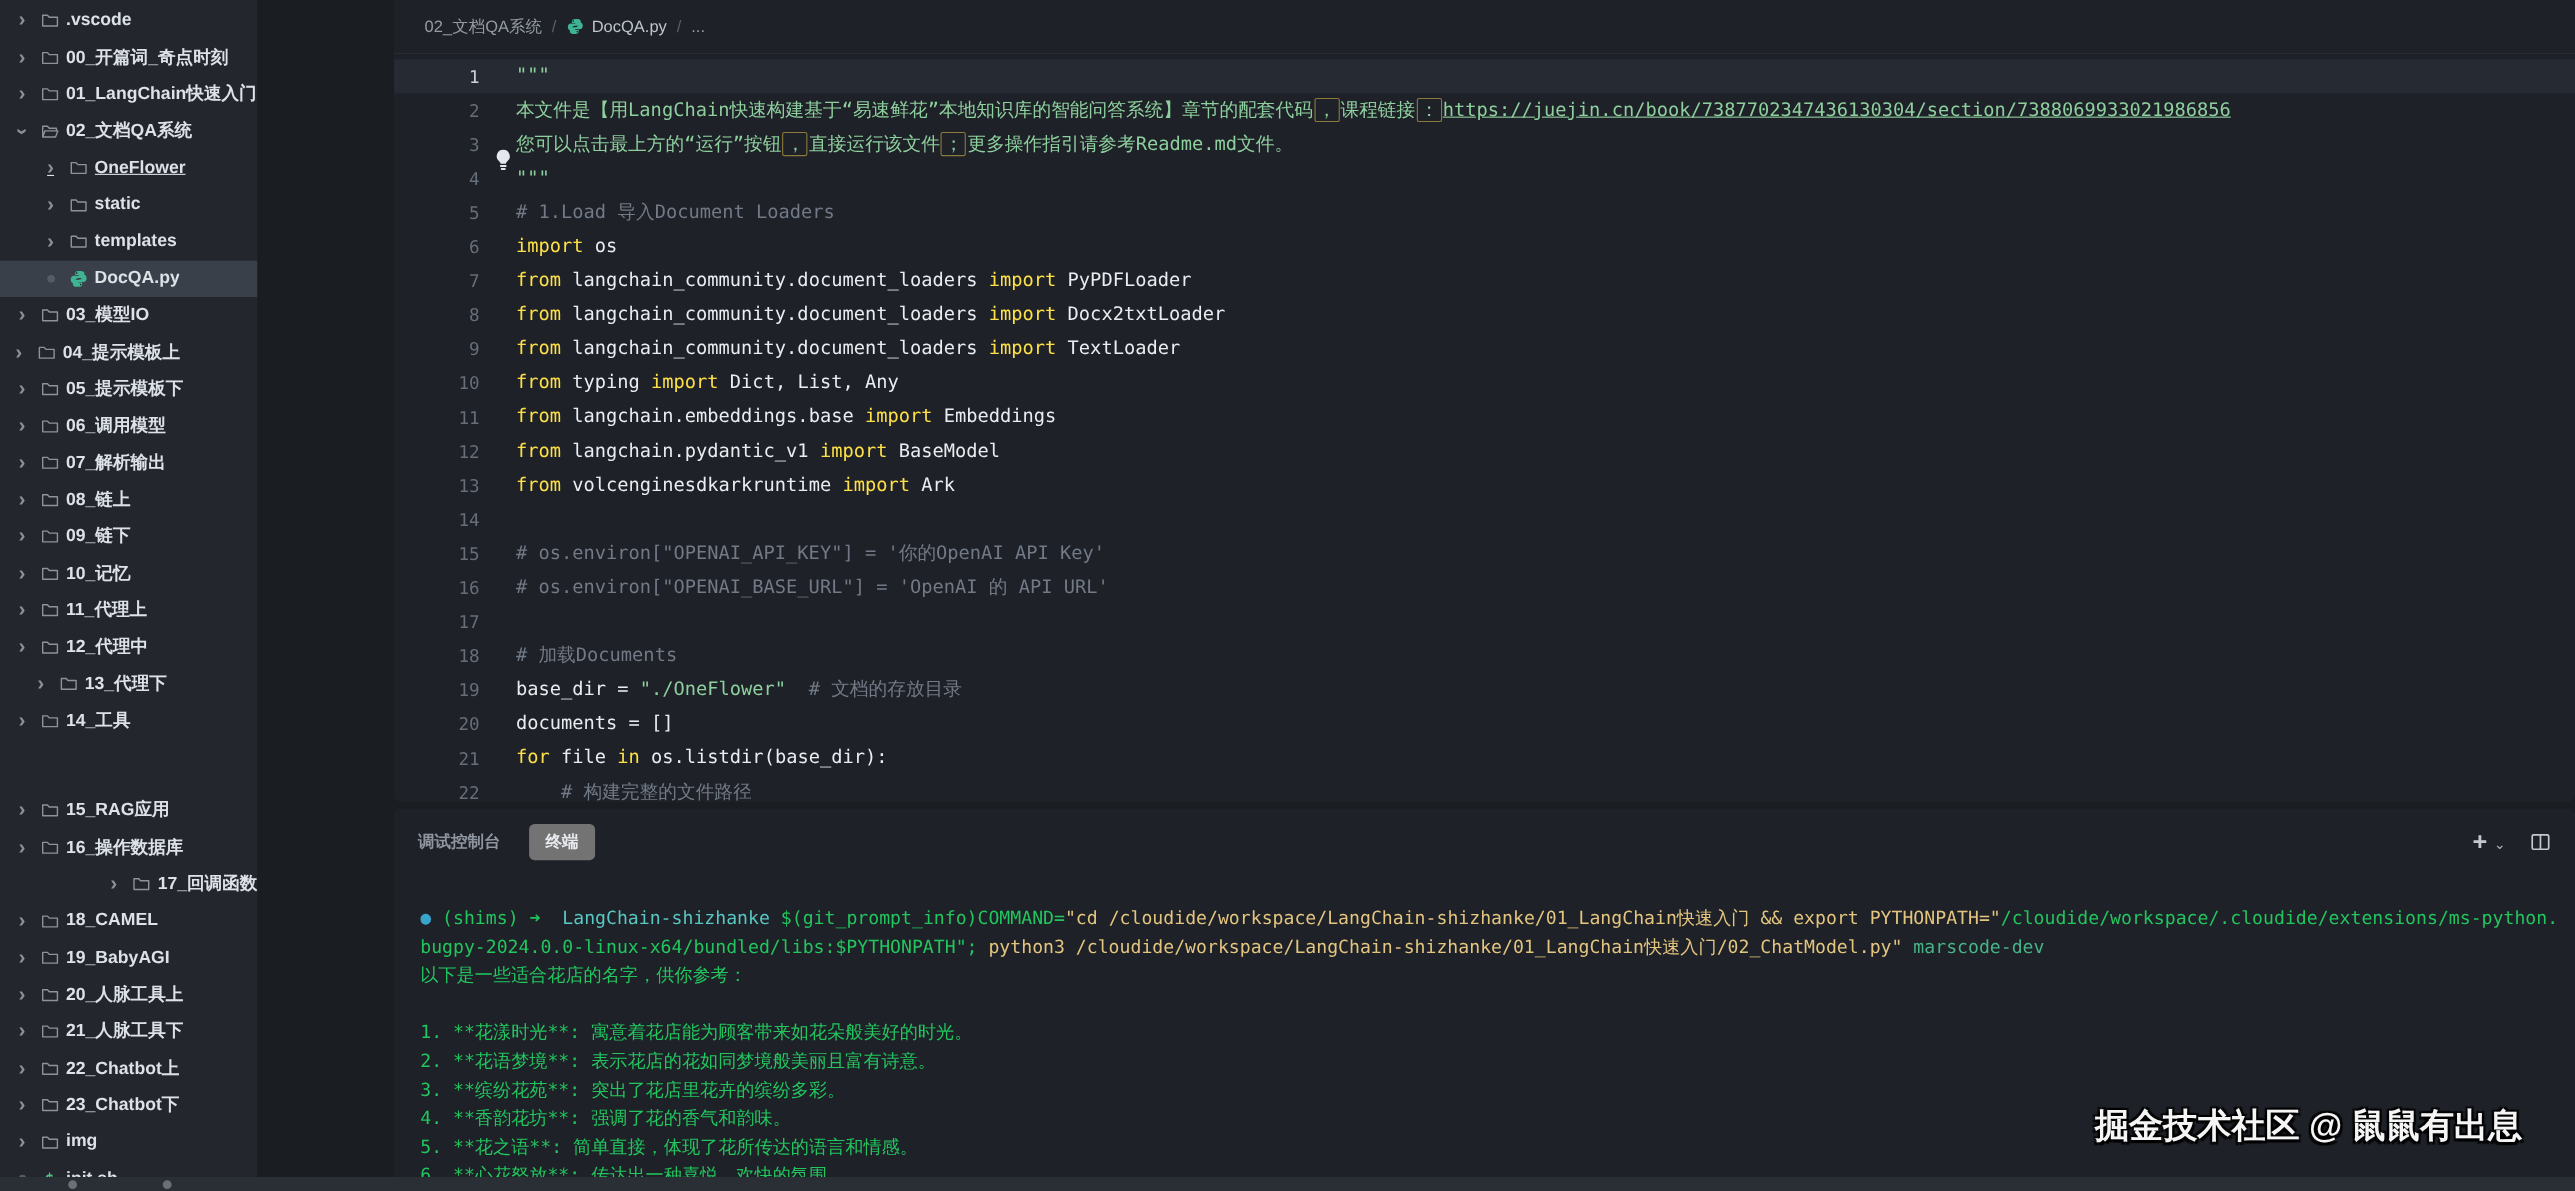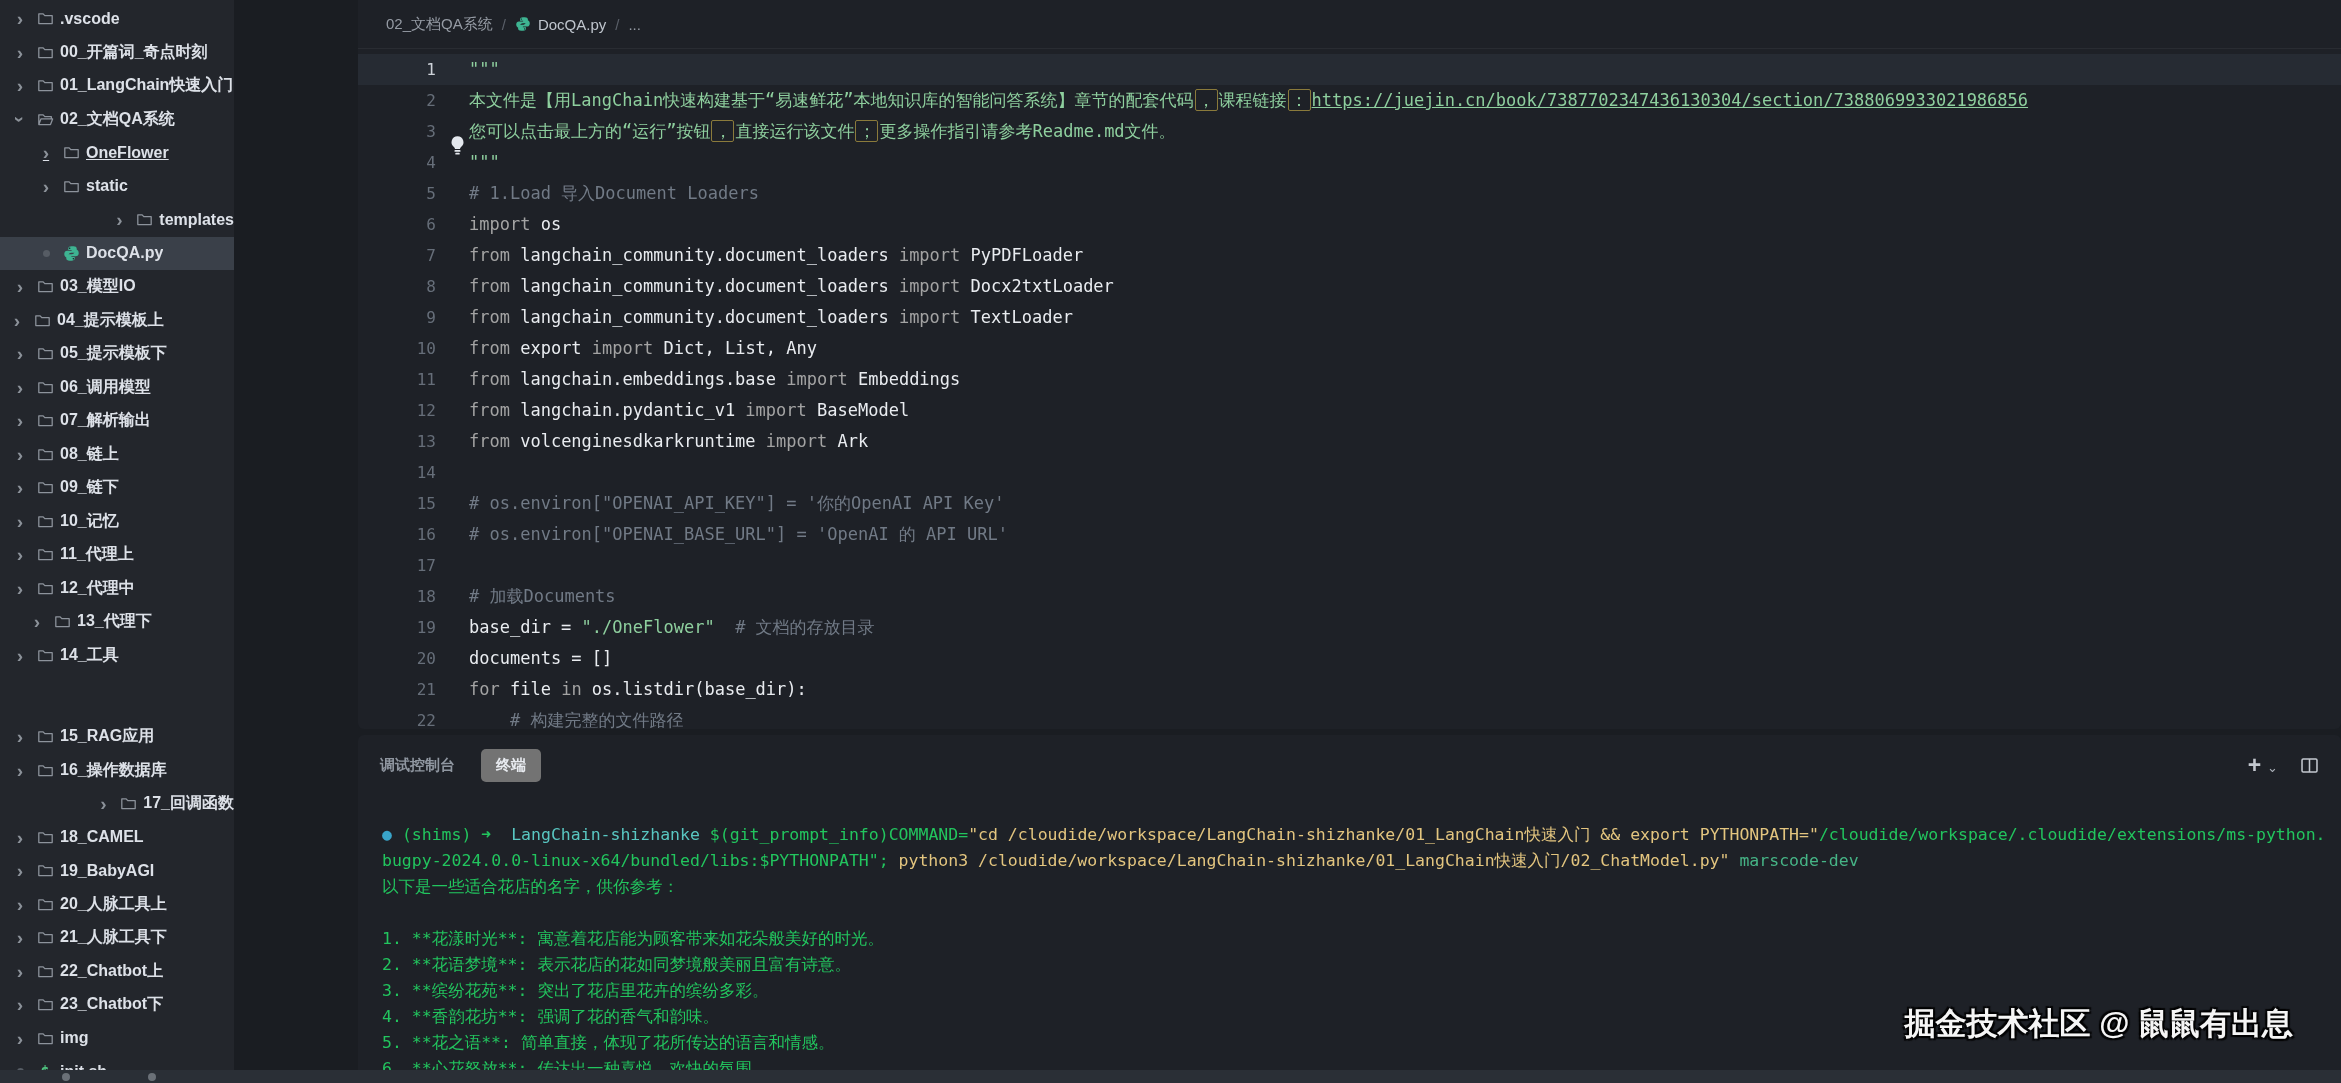--- a/index.html
+++ b/index.html
@@ -29,21 +29,21 @@
   #code-area{position:relative;padding-top:5px;font-family:"DejaVu Sans Mono",monospace;font-size:17px;}
   .code-row{display:flex;height:31px;line-height:31px;white-space:pre;}
   .code-row.active{background:#262b33;}
   .gutter{width:78px;flex:0 0 78px;text-align:right;color:#666e79;font-size:16px;}
   .code-row.active .gutter{color:#cdd2d9;}
   .ctext{margin-left:33px;}
   .t-str{color:#8ecf9e;}
   .t-url{color:#8ecf9e;text-decoration:underline;cursor:pointer;}
   .t-box{color:#8ecf9e;border:1px solid #8a7a3b;border-radius:2px;padding:0 2px;margin:0 1px;}
   .t-com{color:#717a86;}
-  .t-kw{color:#a3a3a3;}
+  .t-kw{color:#fde047;}
   .t-pln{color:#e9ecf0;}
   #lightbulb{position:absolute;left:90px;top:86px;width:19px;height:23px;z-index:3;}
 
   
   #panel{position:absolute;left:358px;top:735px;right:0;bottom:13px;background:#1e2127;border-radius:6px 6px 0 0;overflow:hidden;}
   #panel-header{height:60px;display:flex;align-items:center;padding:0 22px;}
   #tab-debug{color:#8f96a0;font-size:15px;font-weight:600;cursor:pointer;}
   #tab-term{margin-left:26px;background:#737373;color:#e8ebf0;font-size:15px;font-weight:700;padding:7px 15px;border-radius:5px;cursor:pointer;}
   #panel-actions{margin-left:auto;display:flex;align-items:center;gap:6px;color:#c3c8cf;}
   #plus-ic{font-size:23px;font-weight:bold;line-height:1;cursor:pointer;}
@@ -117,21 +117,21 @@
       </div>
       <div class="tree-row" style="padding-left: 34px;">
         <span class="slot chev"></span>
         <span class="icon-slot">
           <svg viewBox="0 0 16 16">
             <path fill="none" stroke="#8d939c" stroke-width="1.2" stroke-linejoin="round" d="M1.7 12.8V3.6h4.1l1.5 1.7h7v7.5z"></path>
           </svg>
         </span>
         <span class="tree-label">static</span>
       </div>
-      <div class="tree-row" style="padding-left: 34px; justify-content: flex-end;">
+      <div class="tree-row" style="padding-left: 34px;">
         <span class="slot chev"></span>
         <span class="icon-slot">
           <svg viewBox="0 0 16 16">
             <path fill="none" stroke="#8d939c" stroke-width="1.2" stroke-linejoin="round" d="M1.7 12.8V3.6h4.1l1.5 1.7h7v7.5z"></path>
           </svg>
         </span>
         <span class="tree-label">templates</span>
       </div>
       <div class="tree-row selected" style="padding-left: 34px;">
         <span class="slot gitdot"></span>
@@ -386,21 +386,21 @@
           </svg></span>
     <div class="code-row active"><span class="gutter">1</span><span class="ctext"><span class="t-str">"""</span></span></div>
         <div class="code-row"><span class="gutter">2</span><span class="ctext"><span class="t-str">本文件是【用LangChain快速构建基于“易速鲜花”本地知识库的智能问答系统】章节的配套代码</span><span class="t-box">，</span><span class="t-str">课程链接</span><span class="t-box">：</span><span class="t-url">https://juejin.cn/book/7387702347436130304/section/7388069933021986856</span></span></div>
         <div class="code-row"><span class="gutter">3</span><span class="ctext"><span class="t-str">您可以点击最上方的“运行”按钮</span><span class="t-box">，</span><span class="t-str">直接运行该文件</span><span class="t-box">；</span><span class="t-str">更多操作指引请参考Readme.md文件。</span></span></div>
         <div class="code-row"><span class="gutter">4</span><span class="ctext"><span class="t-str">"""</span></span></div>
         <div class="code-row"><span class="gutter">5</span><span class="ctext"><span class="t-com"># 1.Load 导入Document Loaders</span></span></div>
         <div class="code-row"><span class="gutter">6</span><span class="ctext"><span class="t-kw">import</span><span class="t-pln"> os</span></span></div>
         <div class="code-row"><span class="gutter">7</span><span class="ctext"><span class="t-kw">from</span><span class="t-pln"> langchain_community.document_loaders </span><span class="t-kw">import</span><span class="t-pln"> PyPDFLoader</span></span></div>
         <div class="code-row"><span class="gutter">8</span><span class="ctext"><span class="t-kw">from</span><span class="t-pln"> langchain_community.document_loaders </span><span class="t-kw">import</span><span class="t-pln"> Docx2txtLoader</span></span></div>
         <div class="code-row"><span class="gutter">9</span><span class="ctext"><span class="t-kw">from</span><span class="t-pln"> langchain_community.document_loaders </span><span class="t-kw">import</span><span class="t-pln"> TextLoader</span></span></div>
-        <div class="code-row"><span class="gutter">10</span><span class="ctext"><span class="t-kw">from</span><span class="t-pln"> export </span><span class="t-kw">import</span><span class="t-pln"> Dict, List, Any</span></span></div>
+        <div class="code-row"><span class="gutter">10</span><span class="ctext"><span class="t-kw">from</span><span class="t-pln"> typing </span><span class="t-kw">import</span><span class="t-pln"> Dict, List, Any</span></span></div>
         <div class="code-row"><span class="gutter">11</span><span class="ctext"><span class="t-kw">from</span><span class="t-pln"> langchain.embeddings.base </span><span class="t-kw">import</span><span class="t-pln"> Embeddings</span></span></div>
         <div class="code-row"><span class="gutter">12</span><span class="ctext"><span class="t-kw">from</span><span class="t-pln"> langchain.pydantic_v1 </span><span class="t-kw">import</span><span class="t-pln"> BaseModel</span></span></div>
         <div class="code-row"><span class="gutter">13</span><span class="ctext"><span class="t-kw">from</span><span class="t-pln"> volcenginesdkarkruntime </span><span class="t-kw">import</span><span class="t-pln"> Ark</span></span></div>
         <div class="code-row"><span class="gutter">14</span><span class="ctext"></span></div>
         <div class="code-row"><span class="gutter">15</span><span class="ctext"><span class="t-com"># os.environ["OPENAI_API_KEY"] = '你的OpenAI API Key'</span></span></div>
         <div class="code-row"><span class="gutter">16</span><span class="ctext"><span class="t-com"># os.environ["OPENAI_BASE_URL"] = 'OpenAI 的 API URL'</span></span></div>
         <div class="code-row"><span class="gutter">17</span><span class="ctext"></span></div>
         <div class="code-row"><span class="gutter">18</span><span class="ctext"><span class="t-com"># 加载Documents</span></span></div>
         <div class="code-row"><span class="gutter">19</span><span class="ctext"><span class="t-pln">base_dir = </span><span class="t-str">"./OneFlower"</span><span class="t-pln">  </span><span class="t-com"># 文档的存放目录</span></span></div>
         <div class="code-row"><span class="gutter">20</span><span class="ctext"><span class="t-pln">documents = []</span></span></div>

